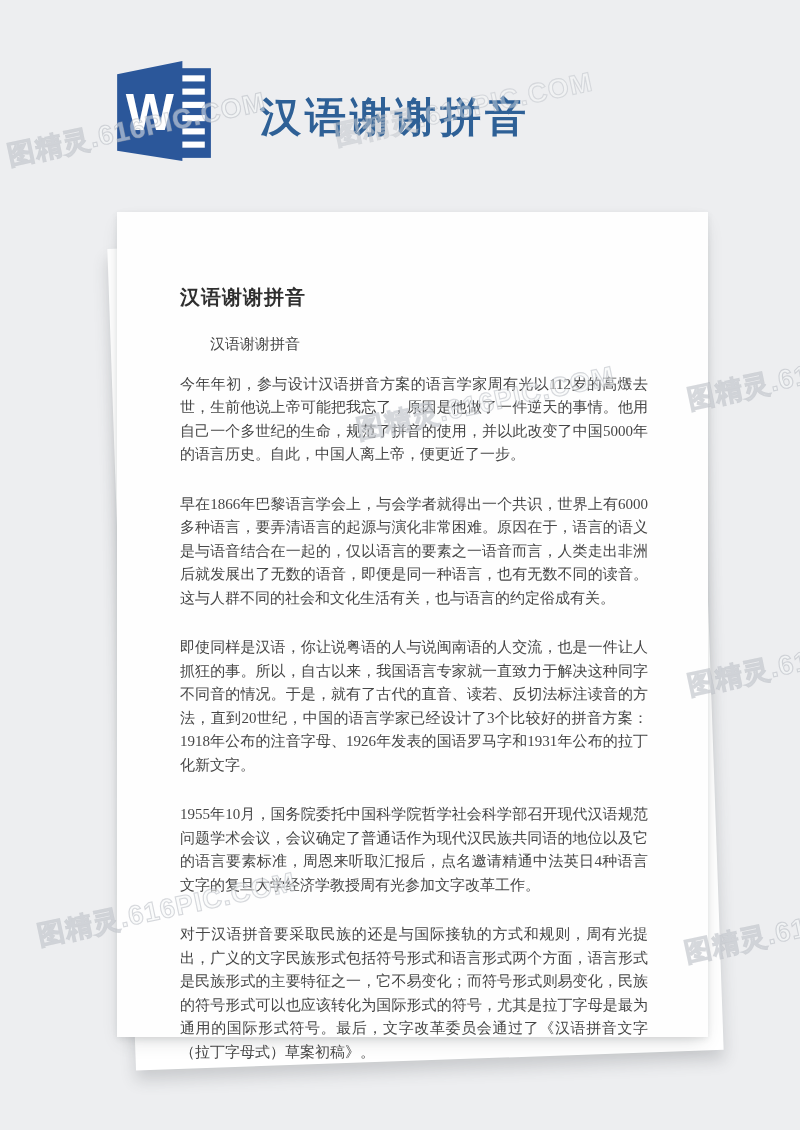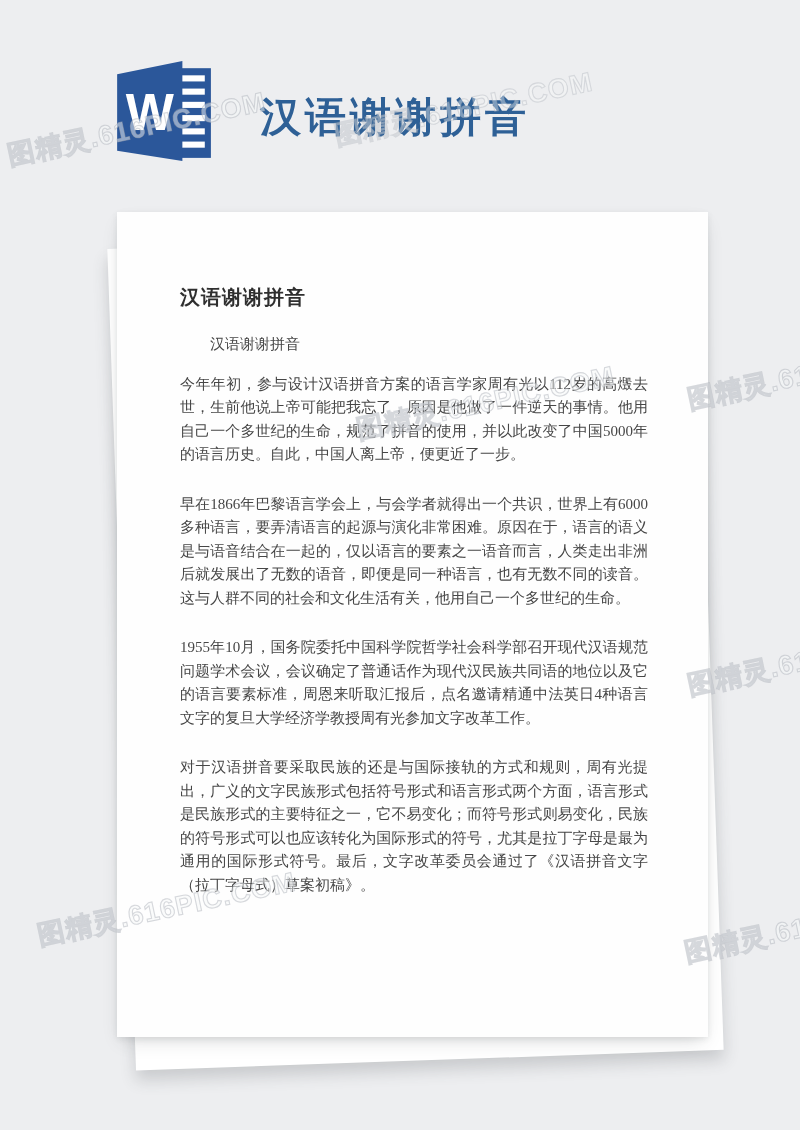--- a/index.html
+++ b/index.html
@@ -93,21 +93,22 @@
     </svg>
     <div class="doc-title-main">汉语谢谢拼音</div>
   </div>
 
   <div class="sheet-back"></div>
 
   <div class="page">
     <h1>汉语谢谢拼音</h1>
     <p class="lead">汉语谢谢拼音</p>
     <p class="follows">今年年初，参与设计汉语拼音方案的语言学家周有光以112岁的高燬去世，生前他说上帝可能把我忘了，原因是他做了一件逆天的事情。他用自己一个多世纪的生命，规范了拼音的使用，并以此改变了中国5000年的语言历史。自此，中国人离上帝，便更近了一步。</p>
-    <p>早在1866年巴黎语言学会上，与会学者就得出一个共识，世界上有6000多种语言，要弄清语言的起源与演化非常困难。原因在于，语言的语义是与语音结合在一起的，仅以语言的要素之一语音而言，人类走出非洲后就发展出了无数的语音，即便是同一种语言，也有无数不同的读音。这与人群不同的社会和文化生活有关，他用自己一个多世纪的生命。</p>
+    <p>早在1866年巴黎语言学会上，与会学者就得出一个共识，世界上有6000多种语言，要弄清语言的起源与演化非常困难。原因在于，语言的语义是与语音结合在一起的，仅以语言的要素之一语音而言，人类走出非洲后就发展出了无数的语音，即便是同一种语言，也有无数不同的读音。这与人群不同的社会和文化生活有关，也与语言的约定俗成有关。</p>
+    <p>即使同样是汉语，你让说粤语的人与说闽南语的人交流，也是一件让人抓狂的事。所以，自古以来，我国语言专家就一直致力于解决这种同字不同音的情况。于是，就有了古代的直音、读若、反切法标注读音的方法，直到20世纪，中国的语言学家已经设计了3个比较好的拼音方案：1918年公布的注音字母、1926年发表的国语罗马字和1931年公布的拉丁化新文字。</p>
     <p>1955年10月，国务院委托中国科学院哲学社会科学部召开现代汉语规范问题学术会议，会议确定了普通话作为现代汉民族共同语的地位以及它的语言要素标准，周恩来听取汇报后，点名邀请精通中法英日4种语言文字的复旦大学经济学教授周有光参加文字改革工作。</p>
     <p>对于汉语拼音要采取民族的还是与国际接轨的方式和规则，周有光提出，广义的文字民族形式包括符号形式和语言形式两个方面，语言形式是民族形式的主要特征之一，它不易变化；而符号形式则易变化，民族的符号形式可以也应该转化为国际形式的符号，尤其是拉丁字母是最为通用的国际形式符号。最后，文字改革委员会通过了《汉语拼音文字（拉丁字母式）草案初稿》。</p>
   </div>
 
   <span class="wm wm1">图精灵.616PIC.COM</span>
   <span class="wm wm2">图精灵.616PIC.COM</span>
   <span class="wm wm3">图精灵.616PIC.COM</span>
   <span class="wm wm4">图精灵.616PIC.COM</span>
   <span class="wm wm5">图精灵.616PIC.COM</span>
   <span class="wm wm6">图精灵.616PIC.COM</span>

